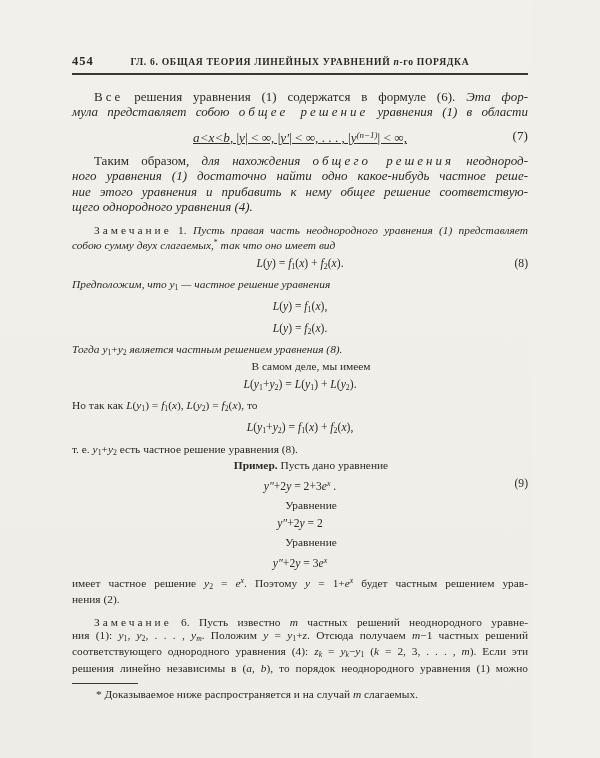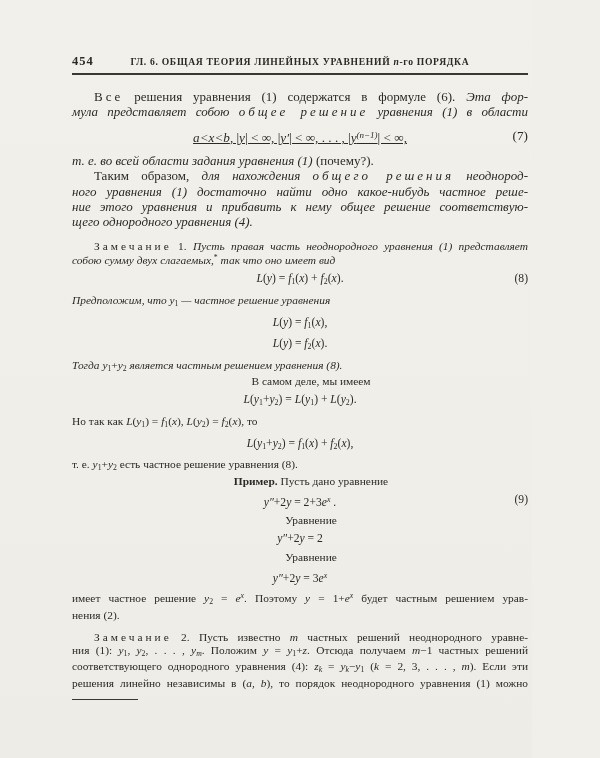--- a/index.html
+++ b/index.html
@@ -59,21 +59,20 @@
     <div class="header">
       <span class="pagenum">454</span>
       <span class="htitle"><span>ГЛ. 6. ОБЩАЯ ТЕОРИЯ ЛИНЕЙНЫХ УРАВНЕНИЙ </span><span class="it">n</span><span>-го ПОРЯДКА</span></span>
     </div>
     <div class="hrule"></div>
 
     <div>
         <div class="pline normal indent just"><span class="spc">Все</span><span> решения уравнения (1) содержатся в формуле (6). </span><span class="it">Эта фор-</span></div>
         <div class="pline normal just"><span class="it">мула представляет собою </span><span class="it spc">общее решение</span><span class="it"> уравнения (1) в области</span></div>
         <div class="formula normal"><span><span class="it">a&lt;x&lt;b</span><span>,   |</span><span class="it">y</span><span>| &lt; ∞,   |</span><span class="it">y′</span><span>| &lt; ∞, . . . ,   |</span><span class="it">y</span><sup class="it">(n−1)</sup><span>| &lt; ∞,</span></span><span class="fnum">(7)</span></div>
-        <div class="pline normal"><span class="it">т. е. во всей области задания уравнения (1) </span><span>(почему?).</span></div>
         <div class="pline normal indent just"><span>Таким образом, </span><span class="it">для нахождения </span><span class="it spc">общего решения</span><span class="it"> неоднород-</span></div>
         <div class="pline normal just"><span class="it">ного уравнения (1) достаточно найти одно какое-нибудь частное реше-</span></div>
         <div class="pline normal just"><span class="it">ние этого уравнения и прибавить к нему общее решение соответствую-</span></div>
         <div class="pline normal"><span class="it">щего однородного уравнения (4).</span></div>
         <div class="pline small indent just gap"><span class="spc">Замечание</span><span> 1. </span><span class="it">Пусть правая часть неоднородного уравнения (1) представляет</span></div>
         <div class="pline small"><span class="it">собою сумму двух слагаемых,</span><sup>*</sup><span class="it"> так что оно имеет вид</span></div>
         <div class="formula small"><span><span class="it">L</span><span>(</span><span class="it">y</span><span>) = </span><span class="it">f</span><sub>1</sub><span>(</span><span class="it">x</span><span>) + </span><span class="it">f</span><sub>2</sub><span>(</span><span class="it">x</span><span>).</span></span><span class="fnum">(8)</span></div>
         <div class="pline small"><span class="it">Предположим, что </span><span class="it">y</span><sub>1</sub><span class="it"> — частное решение уравнения</span></div>
         <div class="formula small"><span><span class="it">L</span><span>(</span><span class="it">y</span><span>) = </span><span class="it">f</span><sub>1</sub><span>(</span><span class="it">x</span><span>),</span></span></div>
         <div class="formula small"><span><span class="it">L</span><span>(</span><span class="it">y</span><span>) = </span><span class="it">f</span><sub>2</sub><span>(</span><span class="it">x</span><span>).</span></span></div>
@@ -84,22 +83,23 @@
         <div class="formula small"><span><span class="it">L</span><span>(</span><span class="it">y</span><sub>1</sub><span>+</span><span class="it">y</span><sub>2</sub><span>) = </span><span class="it">f</span><sub>1</sub><span>(</span><span class="it">x</span><span>) + </span><span class="it">f</span><sub>2</sub><span>(</span><span class="it">x</span><span>),</span></span></div>
         <div class="pline small"><span>т. е. </span><span class="it">y</span><sub>1</sub><span>+</span><span class="it">y</span><sub>2</sub><span> есть частное решение уравнения (8).</span></div>
         <div class="pline small indent"><span class="bd">Пример.</span><span> Пусть дано уравнение</span></div>
         <div class="formula small"><span><span class="it">y″</span><span>+2</span><span class="it">y</span><span> = 2+3</span><span class="it">e</span><sup class="it">x</sup><span> .</span></span><span class="fnum">(9)</span></div>
         <div class="pline small indent"><span>Уравнение</span></div>
         <div class="formula small"><span><span class="it">y″</span><span>+2</span><span class="it">y</span><span> = 2</span></span></div>
         <div class="pline small indent"><span>Уравнение</span></div>
         <div class="formula small"><span><span class="it">y″</span><span>+2</span><span class="it">y</span><span> = 3</span><span class="it">e</span><sup class="it">x</sup></span></div>
         <div class="pline small just"><span>имеет частное решение </span><span class="it">y</span><sub>2</sub><span> = </span><span class="it">e</span><sup class="it">x</sup><span>. Поэтому </span><span class="it">y</span><span> = 1+</span><span class="it">e</span><sup class="it">x</sup><span> будет частным решением урав-</span></div>
         <div class="pline small"><span>нения (2).</span></div>
-        <div class="pline small indent just gap"><span class="spc">Замечание</span><span> 2. Пусть известно </span><span class="it">m</span><span> частных решений неоднородного уравне-</span></div>
+        <div class="pline small indent just gap"><span class="spc">Замечание</span><span> 6. Пусть известно </span><span class="it">m</span><span> частных решений неоднородного уравне-</span></div>
         <div class="pline small just"><span>ния (1): </span><span class="it">y</span><sub>1</sub><span>, </span><span class="it">y</span><sub>2</sub><span>, . . . , </span><span class="it">y</span><sub class="it">m</sub><span>. Положим </span><span class="it">y</span><span> = </span><span class="it">y</span><sub>1</sub><span>+</span><span class="it">z</span><span>. Отсюда получаем </span><span class="it">m</span><span>−1 частных решений</span></div>
         <div class="pline small just"><span>соответствующего однородного уравнения (4): </span><span class="it">z</span><sub class="it">k</sub><span> = </span><span class="it">y</span><sub class="it">k</sub><span>−</span><span class="it">y</span><sub>1</sub><span>  (</span><span class="it">k</span><span> = 2, 3, . . . , </span><span class="it">m</span><span>). Если эти</span></div>
         <div class="pline small just"><span>решения линейно независимы в (</span><span class="it">a</span><span>, </span><span class="it">b</span><span>), то порядок неоднородного уравнения (1) можно</span></div>
       </div>
 
     <div class="fnrule"></div>
+    <div class="footnote pline small"><span>* Доказываемое ниже распространяется и на случай </span><span class="it">m</span><span> слагаемых.</span></div>
 
   </div>
 </div>
 
 </body></html>

